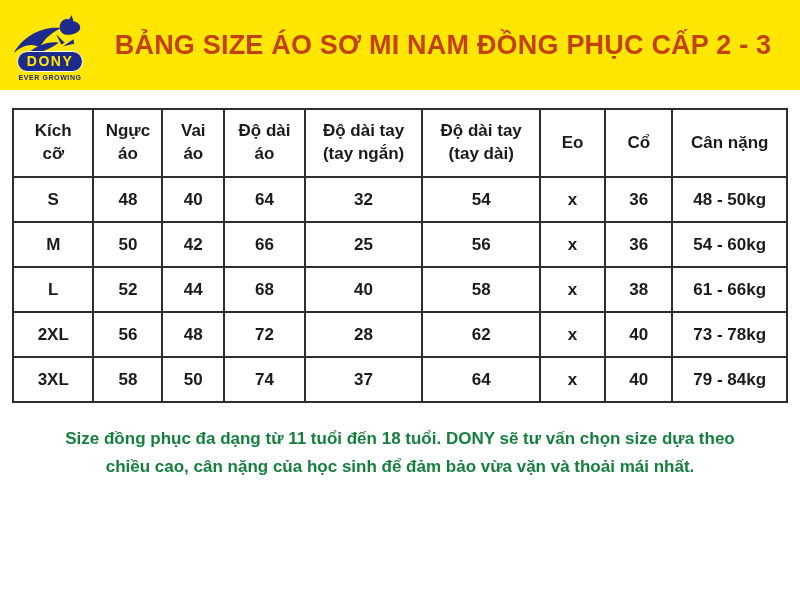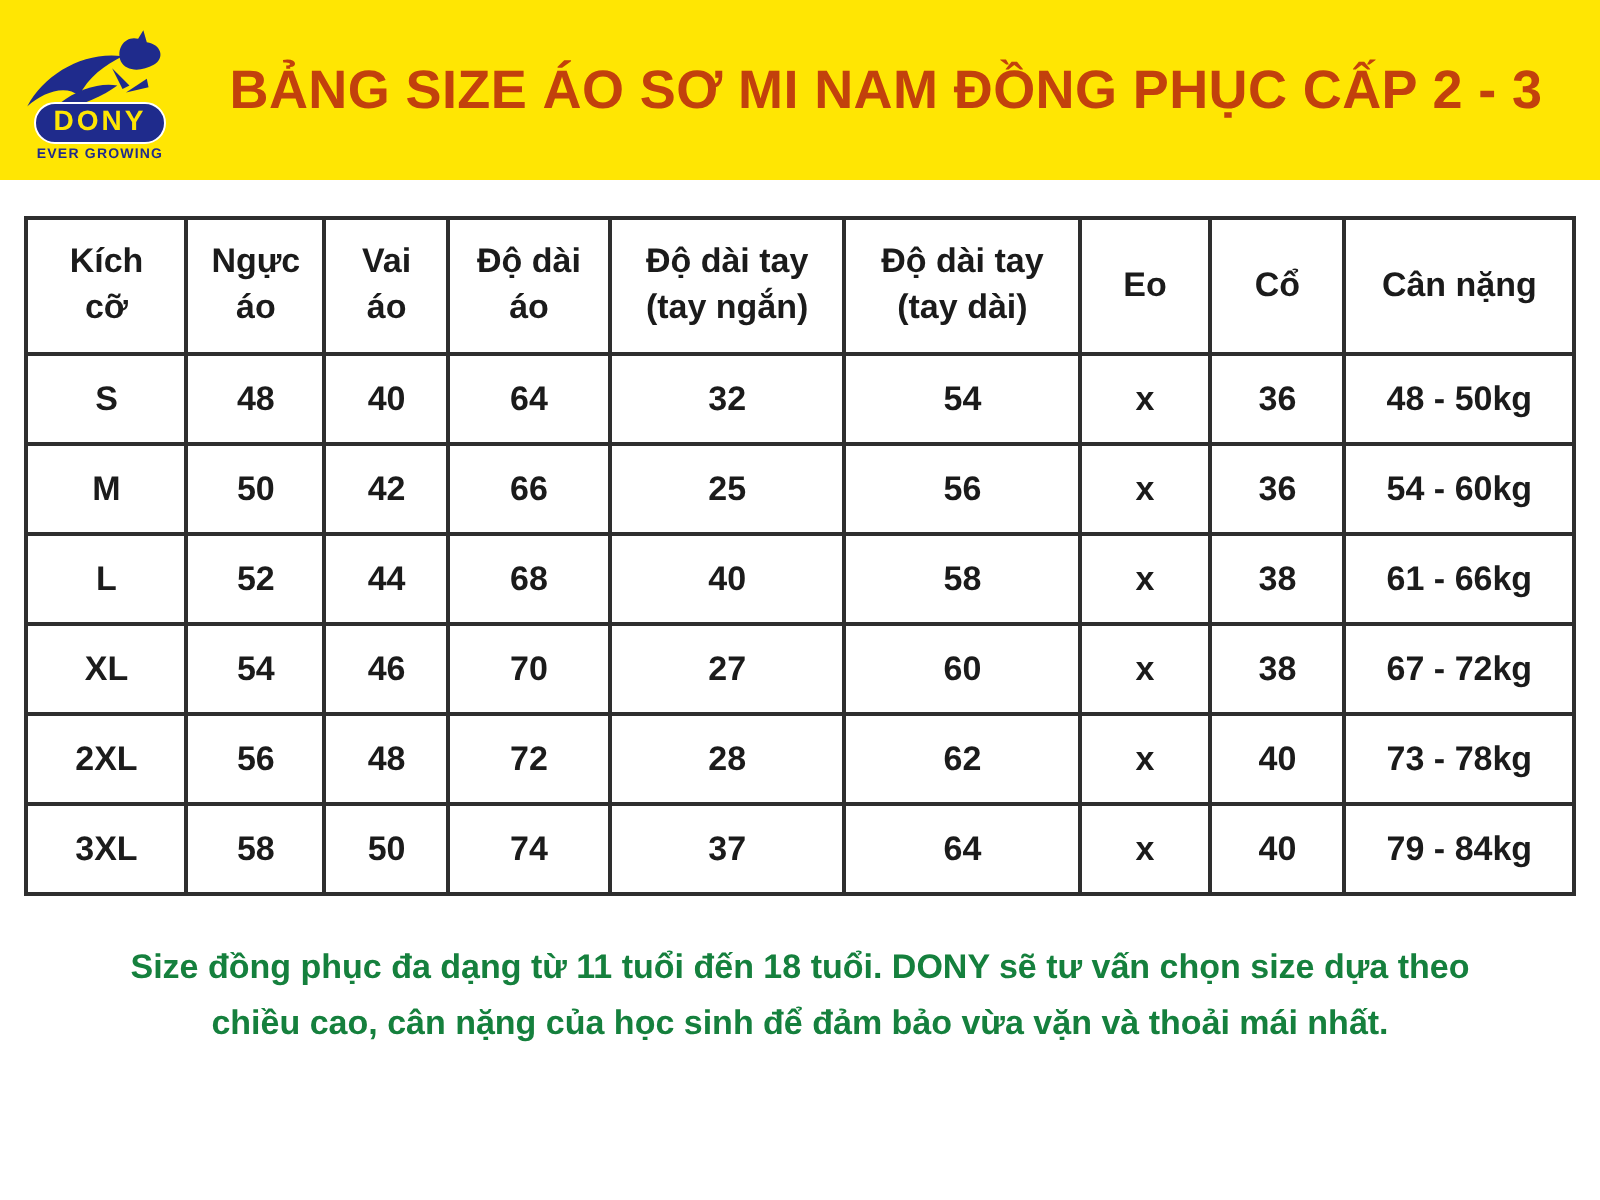--- a/index.html
+++ b/index.html
@@ -181,31 +181,20 @@
         <td>52</td>
         <td>44</td>
         <td>68</td>
         <td>40</td>
         <td>58</td>
         <td>x</td>
         <td>38</td>
         <td>61 - 66kg</td>
       </tr>
       <tr>
-        <th>XL</th>
-        <td>54</td>
-        <td>46</td>
-        <td>70</td>
-        <td>27</td>
-        <td>60</td>
-        <td>x</td>
-        <td>38</td>
-        <td>67 - 72kg</td>
-      </tr>
-      <tr>
         <th>2XL</th>
         <td>56</td>
         <td>48</td>
         <td>72</td>
         <td>28</td>
         <td>62</td>
         <td>x</td>
         <td>40</td>
         <td>73 - 78kg</td>
       </tr>

